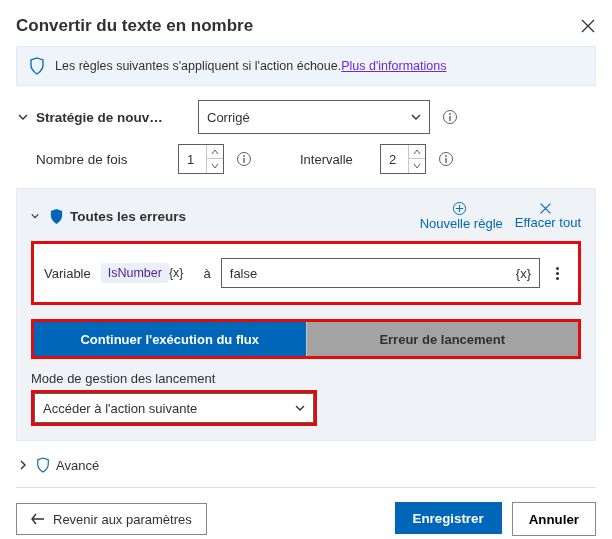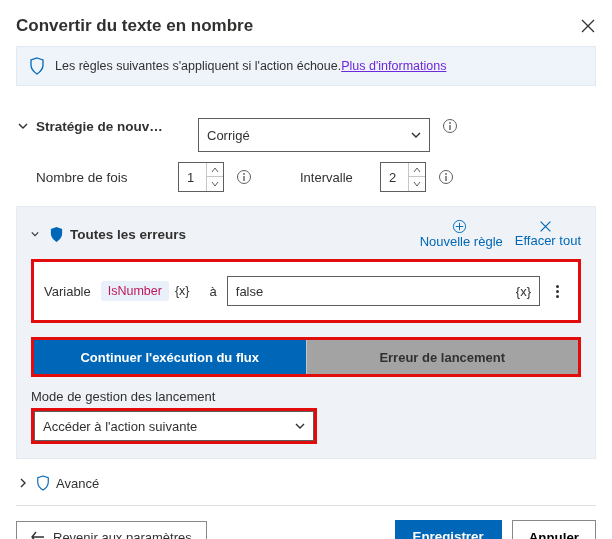--- a/index.html
+++ b/index.html
@@ -23,21 +23,21 @@
   }
   .shield-icon { margin-right: 10px; flex-shrink: 0; }
   .link { color: #6d28d9; text-decoration: underline; }
   .form-row { display: flex; align-items: center; margin: 10px 0; }
   .chevron { width: 14px; display: inline-flex; justify-content: center; margin-right: 6px; cursor: pointer; }
   .row-label { width: 162px; font-size: 13.5px; font-weight: 600; }
   .row-label.sub { font-weight: 400; padding-left: 20px; }
   .select {
     display: flex; align-items: center; justify-content: space-between;
     border: 1px solid #605e5c; height: 28px; padding: 16px 8px;
-    width: 232px; background: #fff; cursor: pointer; margin-top: 18px;
+    width: 232px; background: #fff; cursor: pointer;
   }
   .num-input {
     display: flex; align-items: center;
     border: 1px solid #605e5c; height: 30px; width: 46px;
     padding: 0 0 0 8px; justify-content: space-between;
   }
   .spinners { display: flex; flex-direction: column; border-left: 1px solid #c8c6c4; }
   .spinner { width: 16px; height: 14px; display: flex; align-items: center; justify-content: center; cursor: pointer; }
   .spinner:first-child { border-bottom: 1px solid #c8c6c4; }
   .info-icon { margin-left: 12px; color: #605e5c; cursor: pointer; }
@@ -51,21 +51,21 @@
   .err-actions { display: flex; align-items: center; gap: 12px; font-size: 13px; color: #0067b8; }
   .err-action { display: flex; align-items: center; cursor: pointer; flex-direction: column; }
   .err-action svg { margin-right: 4px; }
   .rule-box {
     border: 3px solid #e30c0c; background: #fff;
     padding: 14px 10px; display: flex; align-items: center;
   }
   .rule-label { margin-right: 10px; font-size: 13px; }
   .var-chip {
     background: #e9f0fa; border-radius: 3px; padding: 3px 7px;
-    color: #be185d; font-size: 12.5px; margin-right: 6px;
+    color: #4c1d95; font-size: 12.5px; 
   }
   .fx-tag { font-size: 12.5px; margin-right: 10px; }
   .to-label { margin: 0 10px; }
   .value-input {
     flex: 1; display: flex; align-items: center; justify-content: space-between;
     border: 1px solid #605e5c; height: 30px; padding: 0 8px;
     background: #fff;
   }
   .kebab { width: 22px; display: flex; flex-direction: column; align-items: center; gap: 2px; margin-left: 6px; cursor: pointer; }
   .kebab span { width: 3px; height: 3px; border-radius: 50%; background: #323130; }

